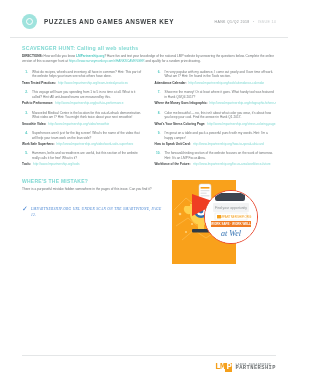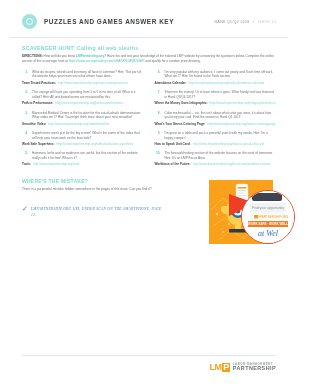--- a/index.html
+++ b/index.html
@@ -88,22 +88,22 @@
     font-family:"Liberation Serif", serif;
   }
   .hand-text{
     font-size:3.6px;line-height:1.8;color:#3f7fd0;
     letter-spacing:.3px;text-transform:uppercase;
     font-family:"Liberation Serif", serif;font-style:italic;
   }
 
   
   .art{
-    position:relative;width:64px;height:64px;flex:0 0 auto;
-    background:#f9a11b;overflow:visible;margin-top:2px;margin-left:37px;
+    position:relative;width:64px;height:84px;flex:0 0 auto;
+    background:#f9a11b;overflow:visible;margin-top:2px;
   }
   .art svg{display:block;}
   .callout{
     position:absolute;left:32px;top:10px;
     width:52px;height:52px;border-radius:50%;
     border:1.4px solid #e8452c;background:#ffffff;
     overflow:hidden;
   }
   .callout-inner{position:absolute;inset:0;}
   .cone{
@@ -111,21 +111,21 @@
     border-top:9px solid transparent;border-bottom:13px solid transparent;
     border-left:26px solid #ef3e23;
   }
 
   
   .footer{
     position:absolute;left:22px;right:22px;bottom:14px;
     border-top:1px solid #e4e6e7;padding-top:7px;
     display:flex;justify-content:flex-end;align-items:center;
   }
-  .foot-logo{display:flex;gap:3px;}
+  .foot-logo{display:flex;gap:3px;font-family:Liberation Mono, monospace;}
   .lmp-badge{
     display:flex;align-items:baseline;
     font-weight:bold;color:#f5a01c;font-size:9px;letter-spacing:-.4px;
     line-height:1;
   }
   .lmp-badge .p-box{
     background:#f5a01c;color:#ffffff;padding:0 1px;margin-left:.5px;
   }
   .foot-words{line-height:1.05;}
   .foot-top{

